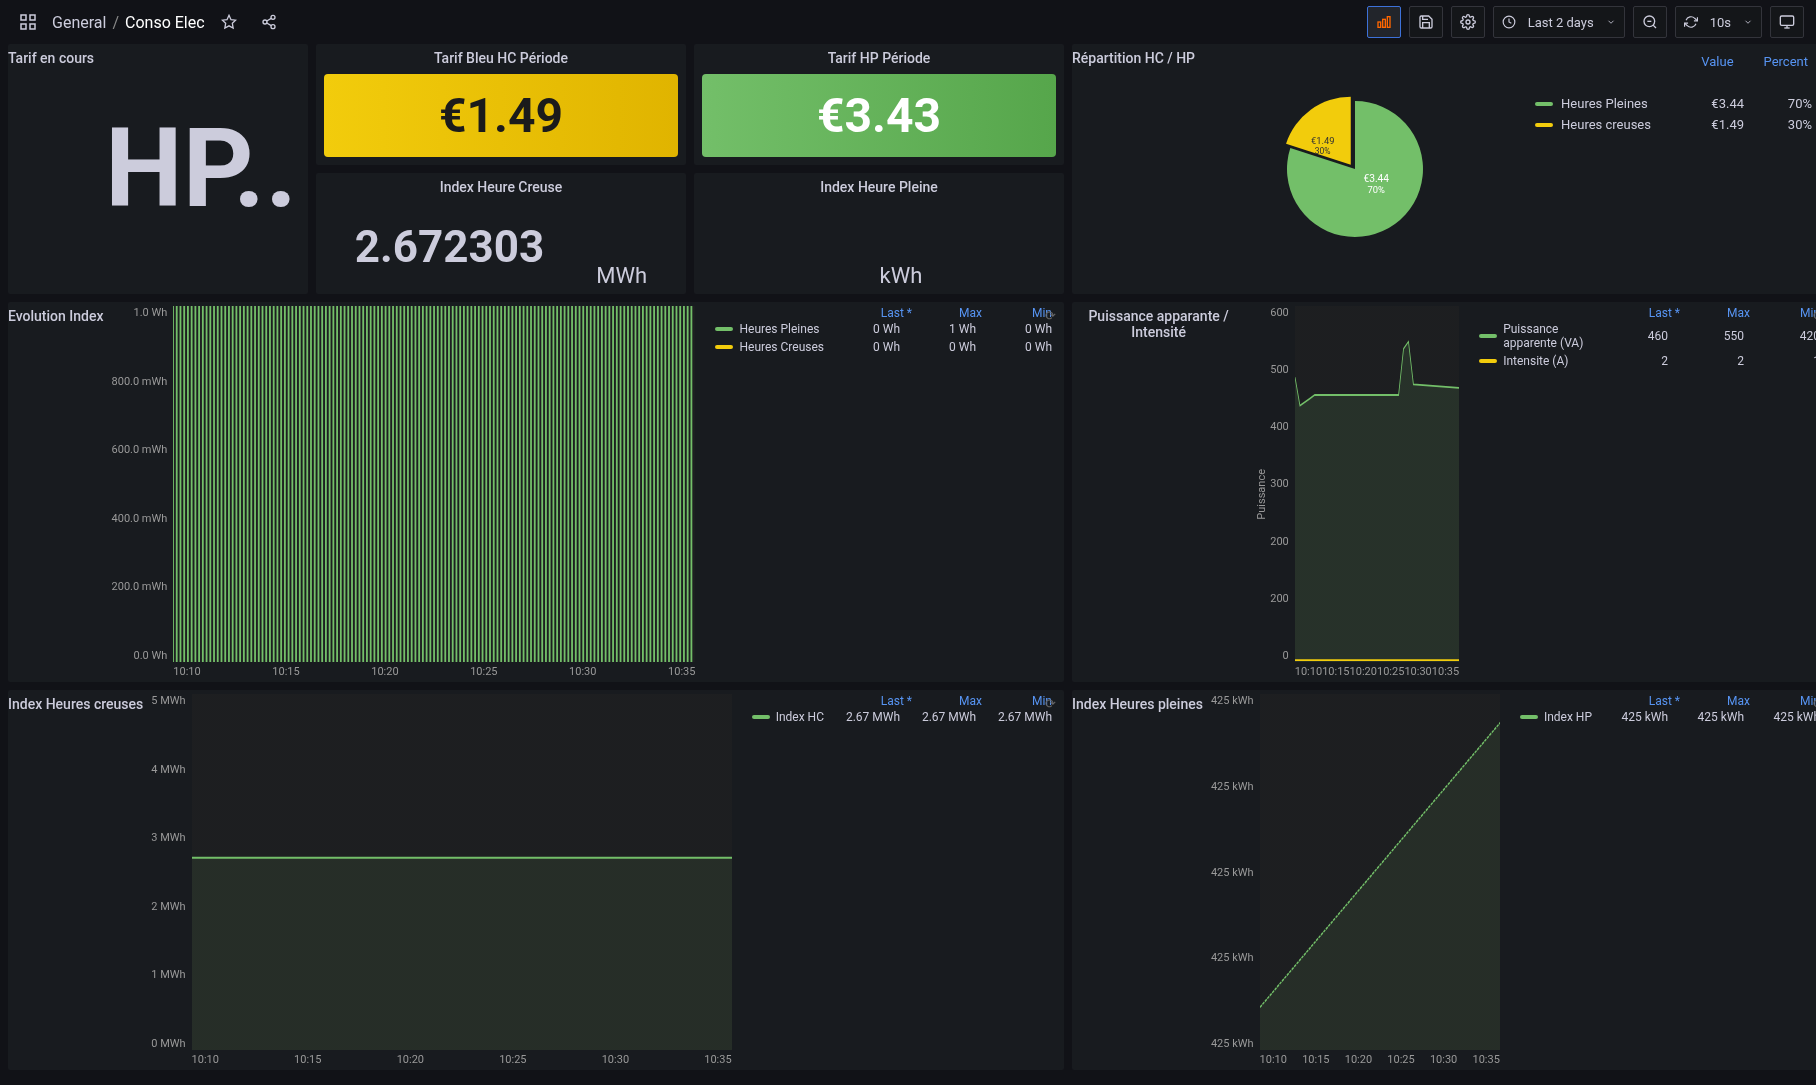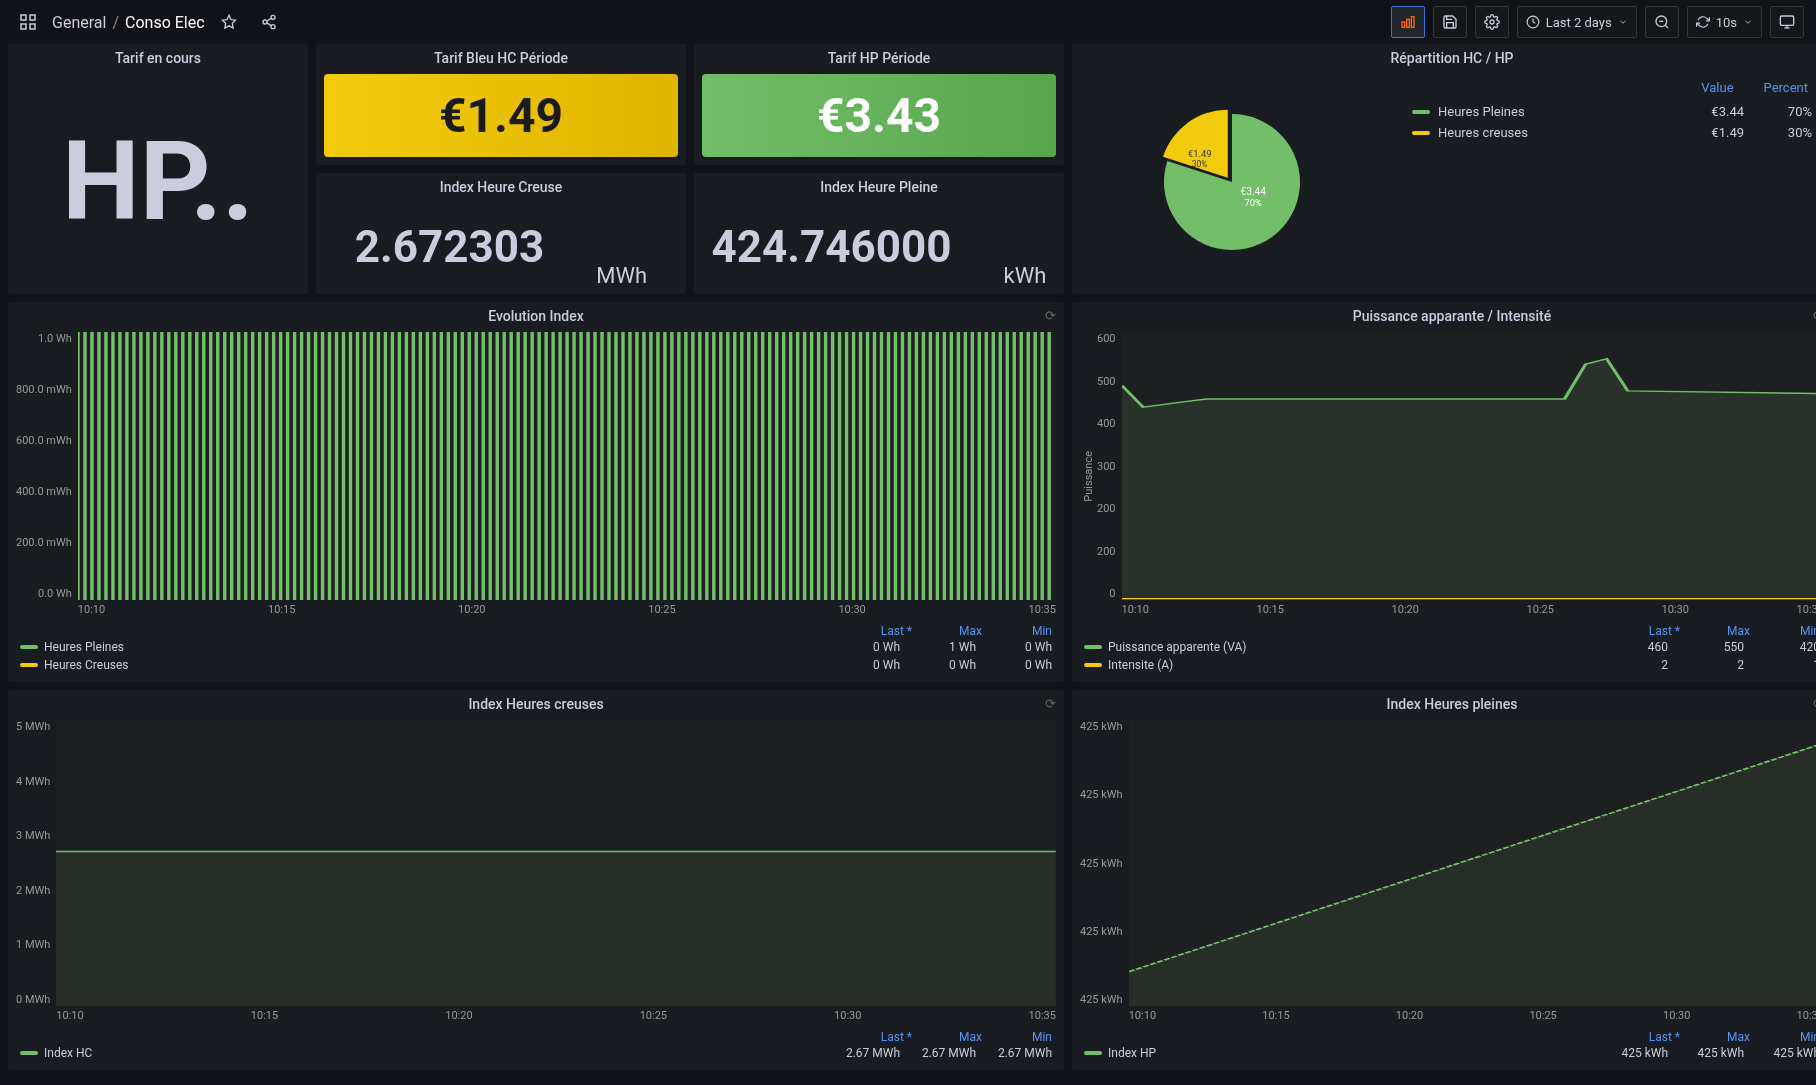--- a/index.html
+++ b/index.html
@@ -34,39 +34,39 @@
   display: inline-flex;
   align-items: center;
   justify-content: center;
   height: 32px;
   padding: 0 8px;
   border: 1px solid #33343b;
   border-radius: 2px;
   color: #ccccdc;
   cursor: pointer;
   background: #141619;
-  gap: 6px;
+  gap: 12px;
 }
 .tool-btn.active { background: #22252b; border-color: #3d71d9; }
 .breadcrumb { display: flex; align-items: center; gap: 6px; font-size: 16px; color: #ccccdc; }
 .breadcrumb a { color: #ccccdc; text-decoration: none; }
 .breadcrumb .sep { color: #888; }
 .breadcrumb .current { color: #fff; }
 .grid {
   display: grid;
   grid-template-columns: 300px 370px 370px 760px;
   grid-template-rows: 250px 380px 380px;
   gap: 8px;
   padding: 0 8px;
 }
 .panel {
   background: #181b1f;
   border-radius: 2px;
   display: flex;
-  flex-direction: column;
+  flex-direction: row;
   position: relative;
 }
 .panel-title {
   text-align: center;
   padding: 6px 0 4px;
   font-size: 14px;
   color: #ccccdc;
   font-weight: 500;
 }
 .stat-big {
@@ -111,21 +111,21 @@
   align-items: center;
   justify-content: center;
   gap: 8px;
 }
 .stat-val .num { font-size: 44px; font-weight: 700; color: #ccccdc; }
 .stat-val .unit { font-size: 22px; color: #ccccdc; align-self: flex-end; padding-bottom: 6px; margin-left: 44px; }
 .pie-panel { grid-column: 4; }
 .pie-body { display: flex; flex: 1; }
 .pie-svg { flex: 0 0 320px; display:flex; align-items:center; justify-content:center;}
 .pie-legend { flex: 1; padding: 10px 20px; font-size: 13px; }
-.pie-legend-header { display:flex; justify-content:flex-end; gap: 30px; color:#5794f2; margin-bottom:6px; padding-right:4px;}
+.pie-legend-header { display:flex; justify-content:flex-end; gap: 30px; color:#5794f2; margin-bottom:24px; padding-right:4px;}
 .pie-legend-row { display:flex; align-items:center; gap:8px; padding:3px 0;}
 .pie-legend-row .swatch { width:18px; height:4px; border-radius:2px;}
 .pie-legend-row .label { flex:1; }
 .pie-legend-row .v { width:60px; text-align:right; }
 .chart-panel { position: relative; }
 .chart-panel .refresh-icon { position:absolute; top:6px; right:8px; color:#666; }
 .chart-body {
   flex: 1;
   display: flex;
   padding: 4px 8px 0 8px;
@@ -298,21 +298,20 @@
   </div>
 
   <div class="stat-col">
     <div class="stat-box">
       <div class="panel-title">Tarif HP Période</div>
       <div class="colored-box green">€3.43</div>
     </div>
     <div class="stat-box">
       <div class="panel-title">Index Heure Pleine</div>
       <div class="stat-val">
-        <span class="num">424.746000</span>
         <span class="unit">kWh</span>
       </div>
     </div>
   </div>
 
   <div class="panel pie-panel">
     <div class="panel-title">Répartition HC / HP</div>
     <div class="pie-body">
       <div class="pie-svg">
         <svg viewBox="0 0 200 200" width="170" height="170">

